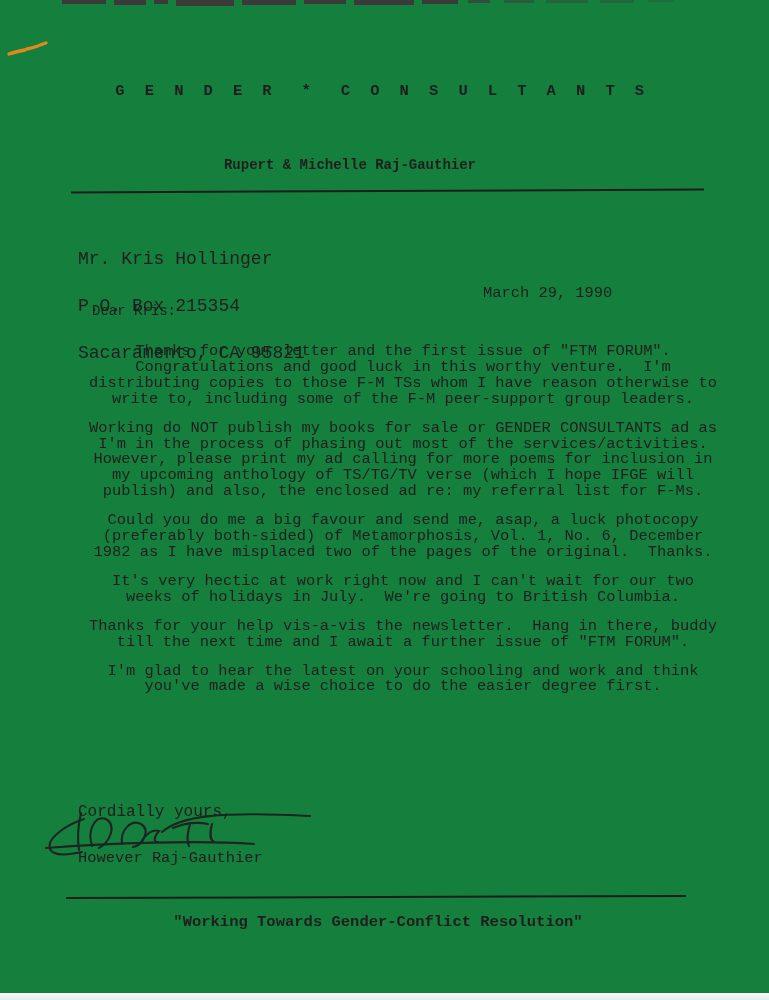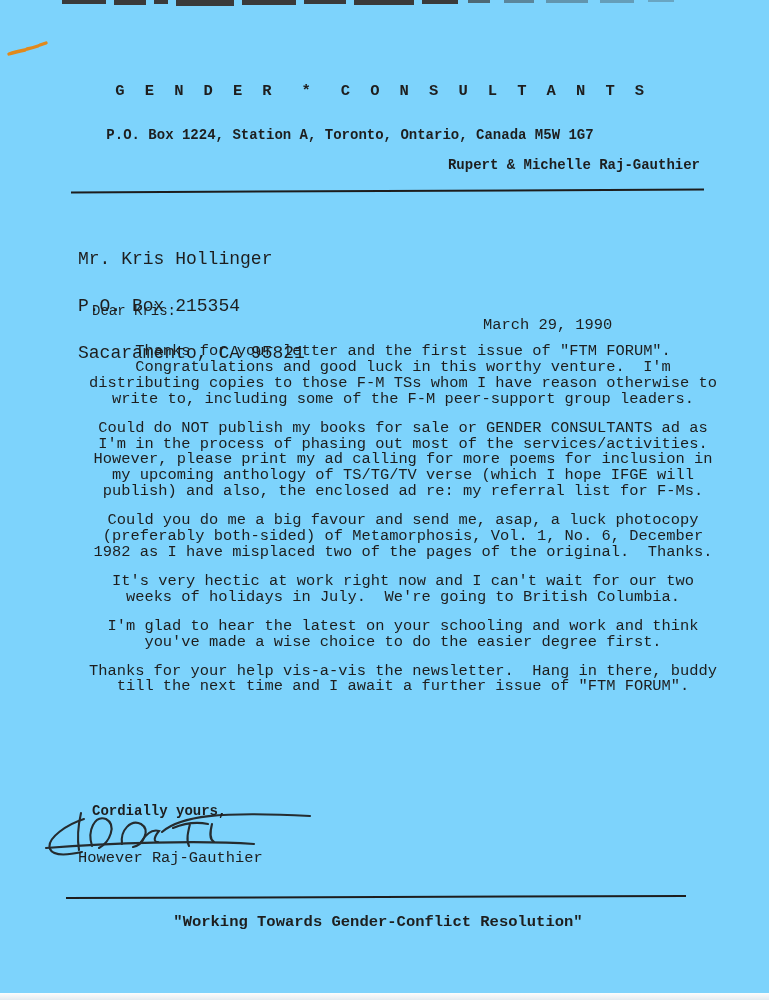--- a/index.html
+++ b/index.html
@@ -1,57 +1,57 @@
 <!DOCTYPE html>
 <html><head>
 <meta charset="utf-8">
 <style>
   html,body{margin:0;padding:0;background:#9a9a9a;}
   .page{
     position:relative;
     width:769px;height:1000px;
     margin:0 auto;
-    background:#7dd3fc;
+    background:#15803d;
     overflow:hidden;
     font-family:"Liberation Mono","DejaVu Sans Mono",monospace;
     color:#1e1e1e;
   }
   
   .top-edge{position:absolute;top:0;left:0;width:769px;height:8px;}
   .top-edge i{position:absolute;top:0;background:#3a3a3a;display:block;}
   
   .org-name{
     position:absolute;top:82px;left:0;width:760px;
     text-align:center;font-weight:bold;font-size:15.5px;
     white-space:pre;letter-spacing:.5px;
   }
   .lh-address{
     position:absolute;top:127px;left:0;width:700px;
     text-align:center;font-weight:bold;font-size:14px;white-space:pre;
   }
   .lh-names{
     position:absolute;top:157px;left:0;width:700px;
-    text-align:right;font-weight:bold;font-size:14px;white-space:pre;
+    text-align:center;font-weight:bold;font-size:14px;white-space:pre;
   }
   .rule{position:absolute;background:#1d1d1d;height:2px;}
   .rule.hdr{top:190px;left:71px;width:633px;transform:rotate(-0.25deg);}
   .rule.ftr{top:896px;left:66px;width:620px;transform:rotate(-0.2deg);}
   
   .recipient{position:absolute;top:221px;left:78px;font-size:18px;line-height:15.6px;white-space:pre;}
-  .date{position:absolute;top:284px;left:483px;font-size:15.4px;white-space:pre;margin-top:32px;}
+  .date{position:absolute;top:284px;left:483px;font-size:15.4px;white-space:pre;}
   .salutation{position:absolute;top:303px;left:92px;font-size:14px;white-space:pre;}
   .letter-body{position:absolute;top:344px;left:78px;width:650px;}
   .letter-body p{
     margin:0 0 13px 0;
     font-size:15.4px;line-height:15.9px;
     white-space:pre-wrap;
     text-align:center;
   }
   .u{text-underline-offset:3px;}
-  .closing{position:absolute;top:803px;left:92px;font-size:14px;white-space:pre;font-weight:bold;}
+  .closing{position:absolute;top:803px;left:78px;font-size:16px;white-space:pre;}
   .signer{position:absolute;top:849px;left:78px;font-size:15.4px;white-space:pre;}
   .sig-svg{position:absolute;top:804px;left:40px;}
   .orange-svg{position:absolute;top:38px;left:4px;}
   .tagline{
     position:absolute;top:913px;left:0;width:756px;
     text-align:center;font-weight:bold;font-size:15.5px;white-space:pre;
   }
   .bottom-strip{
     position:absolute;bottom:0;left:0;width:769px;height:7px;
     background:linear-gradient(#fdfdfc,#e3eaef);
@@ -76,53 +76,52 @@
     <i style="left:546px;width:42px;height:3px;opacity:.4;"></i>
     <i style="left:600px;width:34px;height:3px;opacity:.35;"></i>
     <i style="left:648px;width:26px;height:2px;opacity:.3;"></i>
   </div>
 
   <svg class="orange-svg" width="48" height="22" viewBox="0 0 48 22">
     <path d="M 5,16 C 11,14 16,13 21,12 M 23,11 C 28,10 31,9 34,8 M 36,7 L 42,5" fill="none" stroke="#e2891b" stroke-width="3.4" stroke-linecap="round"></path>
   </svg>
 
   <div class="org-name">G  E  N  D  E  R   *   C  O  N  S  U  L  T  A  N  T  S</div>
-  <div class="lh-address">P.O. Box 1224, Station A, Toronto, Ontario, Canada M5W 1G7</div>
   <div class="lh-names">Rupert &amp; Michelle Raj-Gauthier</div>
   <div class="rule hdr"></div>
 
   <div class="recipient">
     <div>Mr. Kris Hollinger</div>
     <div>P.O. Box 215354</div>
     <div>Sacaramento, CA 95821</div>
   </div>
 
   <div class="date">March 29, 1990</div>
 
   <div class="salutation">Dear Kris:</div>
 
   <div class="letter-body">
       <p><span>Thanks for your letter and the first issue of "FTM FORUM".
 Congratulations and good luck in this worthy venture.  I'm
 distributing copies to those F-M TSs whom I have reason otherwise to
 write to, including some of the F-M peer-support group leaders.</span></p>
-      <p><span>Could do </span><span class="u">NOT</span><span> publish my books for sale or GENDER CONSULTANTS ad as
+      <p><span>Working do </span><span class="u">NOT</span><span> publish my books for sale or GENDER CONSULTANTS ad as
 I'm in the process of phasing out most of the services/activities.
 However, please print my ad calling for more poems for inclusion in
 my upcoming anthology of TS/TG/TV verse (which I hope IFGE will
 publish) and also, the enclosed ad re: my referral list for F-Ms.</span></p>
       <p><span>Could you do me a big favour and send me, asap, a luck photocopy
 (preferably both-sided) of </span><span class="u">Metamorphosis</span><span>, Vol. 1, No. 6, December
 1982 as I have misplaced two of the pages of the original.  Thanks.</span></p>
       <p><span>It's very hectic at work right now and I can't wait for our two
 weeks of holidays in July.  We're going to British Columbia.</span></p>
+      <p><span>Thanks for your help vis-a-vis the newsletter.  Hang in there, buddy
+till the next time and I await a further issue of "FTM FORUM".</span></p>
       <p><span>I'm glad to hear the latest on your schooling and work and think
 you've made a wise choice to do the easier degree first.</span></p>
-      <p><span>Thanks for your help vis-a-vis the newsletter.  Hang in there, buddy
-till the next time and I await a further issue of "FTM FORUM".</span></p>
     </div>
 
   <div class="closing">Cordially yours,</div>
 
   <svg class="sig-svg" width="290" height="62" viewBox="0 0 290 62">
     <g fill="none" stroke="#1e1e1e" stroke-width="2.1" stroke-linecap="round" opacity="0.92">
 
       <path d="M 122,28 C 140,12 180,7 270,12"></path>
 
       <path d="M 44,15 C 28,20 6,34 10,45 C 13,52 28,51 42,48"></path>

